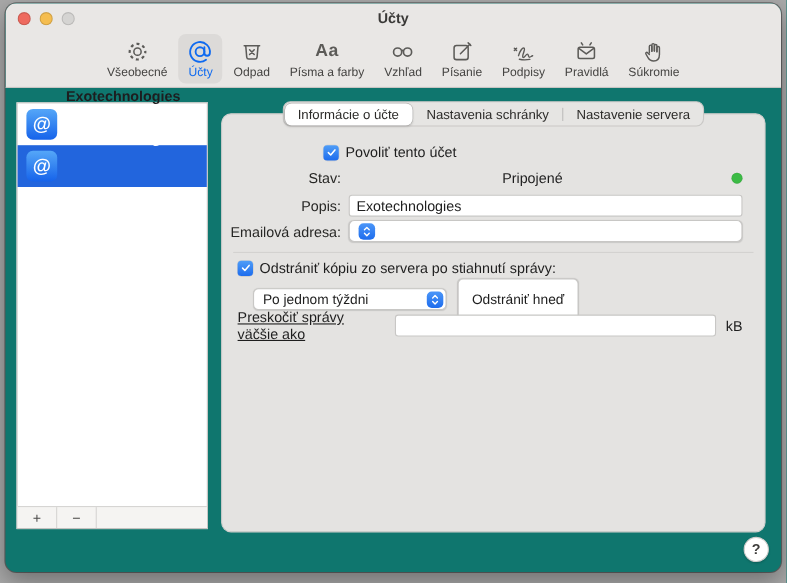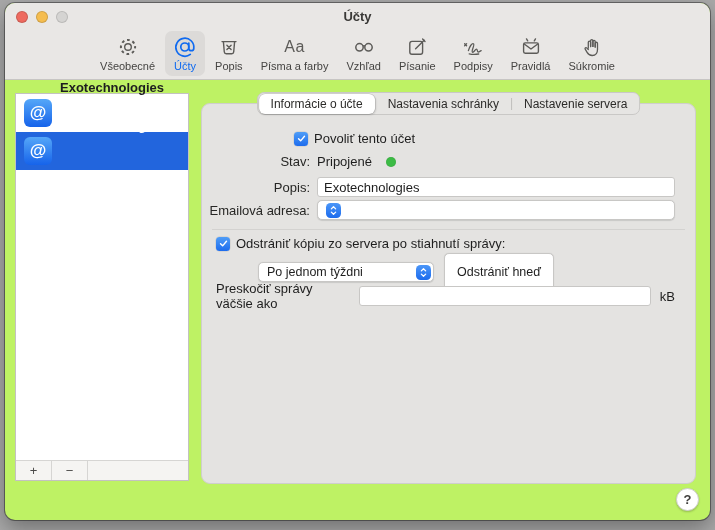--- a/index.html
+++ b/index.html
@@ -5,42 +5,42 @@
   * { margin:0; padding:0; box-sizing:border-box; }
   html,body { width:715px; height:530px; overflow:hidden; }
   body {
     background:#a9a9a9;
     font-family:"Liberation Sans", sans-serif;
     color:#1e1e1e;
     position:relative;
   }
   .window{
     position:absolute; left:5px; top:3px; width:705px; height:517px;
-    background:#bef264; border-radius:10px; overflow:hidden;
+    background:#0f766e; border-radius:10px; overflow:hidden;
     box-shadow:0 0 0 1px rgba(0,0,0,.38), 0 8px 22px rgba(0,0,0,.35);
   }
   
   .titlebar{ height:27px; background:#e9e7e5; position:relative; }
   .traffic{ position:absolute; left:11px; top:8px; display:flex; gap:8px; }
   .tl{ width:12px; height:12px; border-radius:50%; }
   .tl.red{ background:#ee6a5f; border:.5px solid rgba(0,0,0,.15);}
   .tl.yellow{ background:#f5bd4f; border:.5px solid rgba(0,0,0,.15);}
   .tl.gray{ background:#d5d4d2; border:.5px solid rgba(0,0,0,.12);}
   .wtitle{ text-align:center; font-size:13px; font-weight:bold; line-height:27px; color:#3a3937;}
   
   .toolbar{
     height:50px; background:#e9e7e5; border-bottom:1px solid #c7c5c3;
     display:flex; justify-content:center; align-items:flex-start; padding-top:1px;
   }
   .titem{
     display:flex; flex-direction:column; align-items:center;
     padding:3px 8px 4px; border-radius:7px; margin:0 1px; cursor:default;
   }
   .titem.selected{ background:#dcdad8; }
-  .ticon{ height:25px; display:flex; align-items:center; justify-content:flex-end; }
+  .ticon{ height:25px; display:flex; align-items:center; justify-content:flex-end;font-weight:bold; }
   .ticon svg{ display:block; }
   .tlabel{ font-size:11px; color:#454442; margin-top:1px; white-space:nowrap; }
   .titem.selected .tlabel{ color:#0f6af0; }
   .aa-glyph{ font-size:16px; color:#5c5b58; line-height:1; letter-spacing:.5px; }
   
   .content{ position:absolute; left:0; top:78px; right:0; bottom:0; }
   
   .sidebar{
     position:absolute; left:10px; top:12px; width:174px; height:388px;
     background:#ffffff; border:1px solid #c3c2c0; display:flex; flex-direction:column;
@@ -165,21 +165,21 @@
     </div>
 
     <div class="titem">
       <span class="ticon">
         <svg width="24" height="24" viewBox="0 0 24 24" fill="none" stroke="#5c5b58" stroke-width="1.4" stroke-linecap="round" stroke-linejoin="round">
           <path d="M5 6.6 h14"></path>
           <path d="M6.4 6.6 l.9 10.4 a1.9 1.9 0 0 0 1.9 1.7 h5.6 a1.9 1.9 0 0 0 1.9 -1.7 l.9 -10.4"></path>
           <path d="M9.9 10.3 l4.2 4.2 M14.1 10.3 l-4.2 4.2"></path>
         </svg>
       </span>
-      <span class="tlabel">Popis</span>
+      <span class="tlabel">Odpad</span>
     </div>
 
     <div class="titem">
       <span class="ticon">
           <span class="aa-glyph">Aa</span>
         </span>
       <span class="tlabel">Písma a farby</span>
     </div>
 
     <div class="titem">
@@ -275,21 +275,21 @@
 
       <div class="row" style="top:27px; left:92px;">
         <span class="checkbox">
           <svg width="11" height="11" viewBox="0 0 14 14" fill="none">
               <path d="M3.2 7.3 L5.9 10 L10.8 4.2" stroke="#fff" stroke-width="1.8" stroke-linecap="round" stroke-linejoin="round"></path>
             </svg>
         </span>
         <span class="cb-label">Povoliť tento účet</span>
       </div>
 
-      <div class="row" style="top:50px;">
+      <div class="row" style="top:50px;justify-content:space-between;">
         <span class="flabel">Stav:</span>
         <span class="status-text">Pripojené</span>
         <span class="status-dot"></span>
       </div>
 
       <div class="row" style="top:73px;">
         <span class="flabel">Popis:</span>
         <input class="textfield" type="text" value="Exotechnologies" style="">
       </div>
 
@@ -308,34 +308,34 @@
 
       <div class="row" style="top:132px; left:14px;">
         <span class="checkbox">
           <svg width="11" height="11" viewBox="0 0 14 14" fill="none">
               <path d="M3.2 7.3 L5.9 10 L10.8 4.2" stroke="#fff" stroke-width="1.8" stroke-linecap="round" stroke-linejoin="round"></path>
             </svg>
         </span>
         <span class="cb-label">Odstrániť kópiu zo servera po stiahnutí správy:</span>
       </div>
 
-      <div class="row" style="top:149px; left:28px;margin-left:28px;">
+      <div class="row" style="top:149px; left:28px;">
         <div class="popup" style="width:176px;">
           <span class="ptext">Po jednom týždni</span>
           <span class="stepper">
             <svg width="9" height="13" viewBox="0 0 10 14" fill="none">
                 <path d="M2.6 5.2 L5 2.8 L7.4 5.2 M2.6 8.8 L5 11.2 L7.4 8.8" stroke="#fff" stroke-width="1.4" stroke-linecap="round" stroke-linejoin="round"></path>
               </svg>
           </span>
         </div>
         <button class="btn">Odstrániť hneď</button>
       </div>
 
       <div class="row" style="top:177px; left:14px;">
-        <span style="font-size:13px;">Preskočiť správy väčšie ako</span>
+        <span style="font-size:13px;text-decoration:underline;">Preskočiť správy väčšie ako</span>
         <input class="textfield" style="flex: 0 0 auto; width: 292px; margin-left: 7px;" type="text" value="">
         <span class="unit">kB</span>
       </div>
 
     </div>
 
     <div class="help-btn">?</div>
 
   </div>
 </div>

